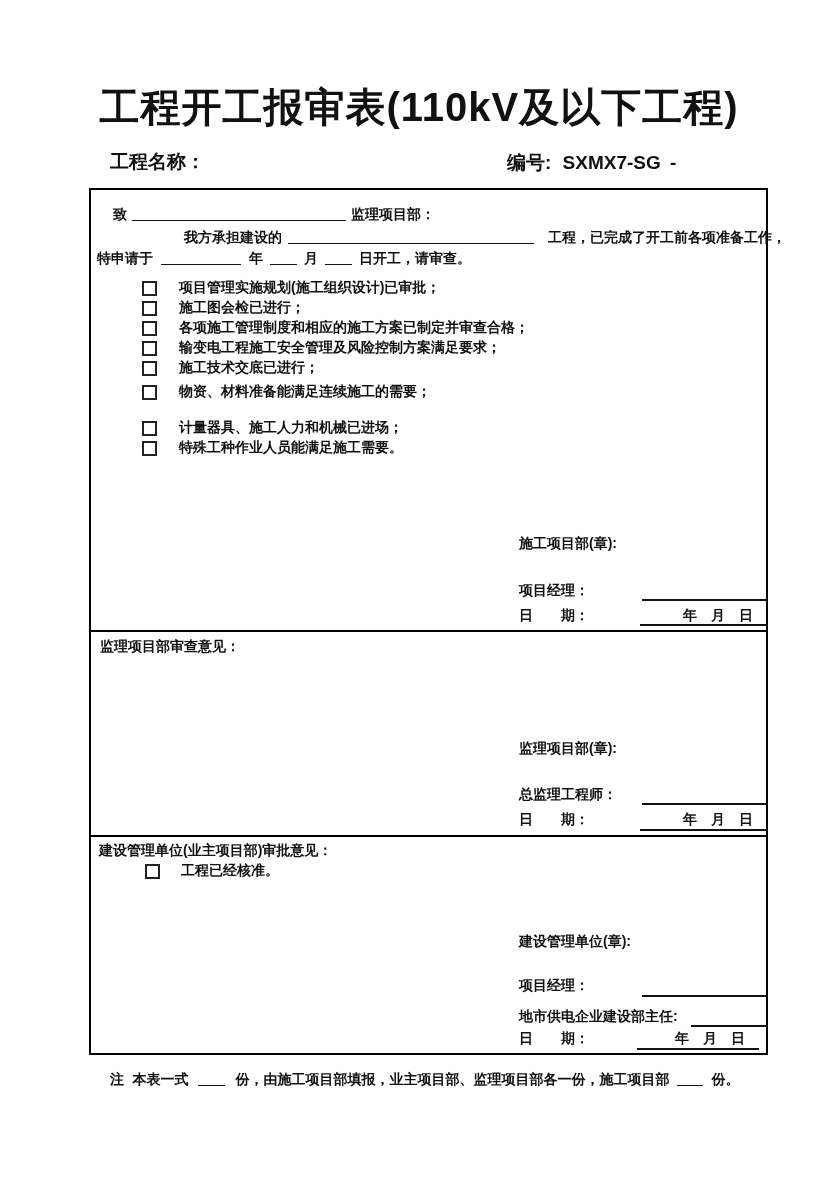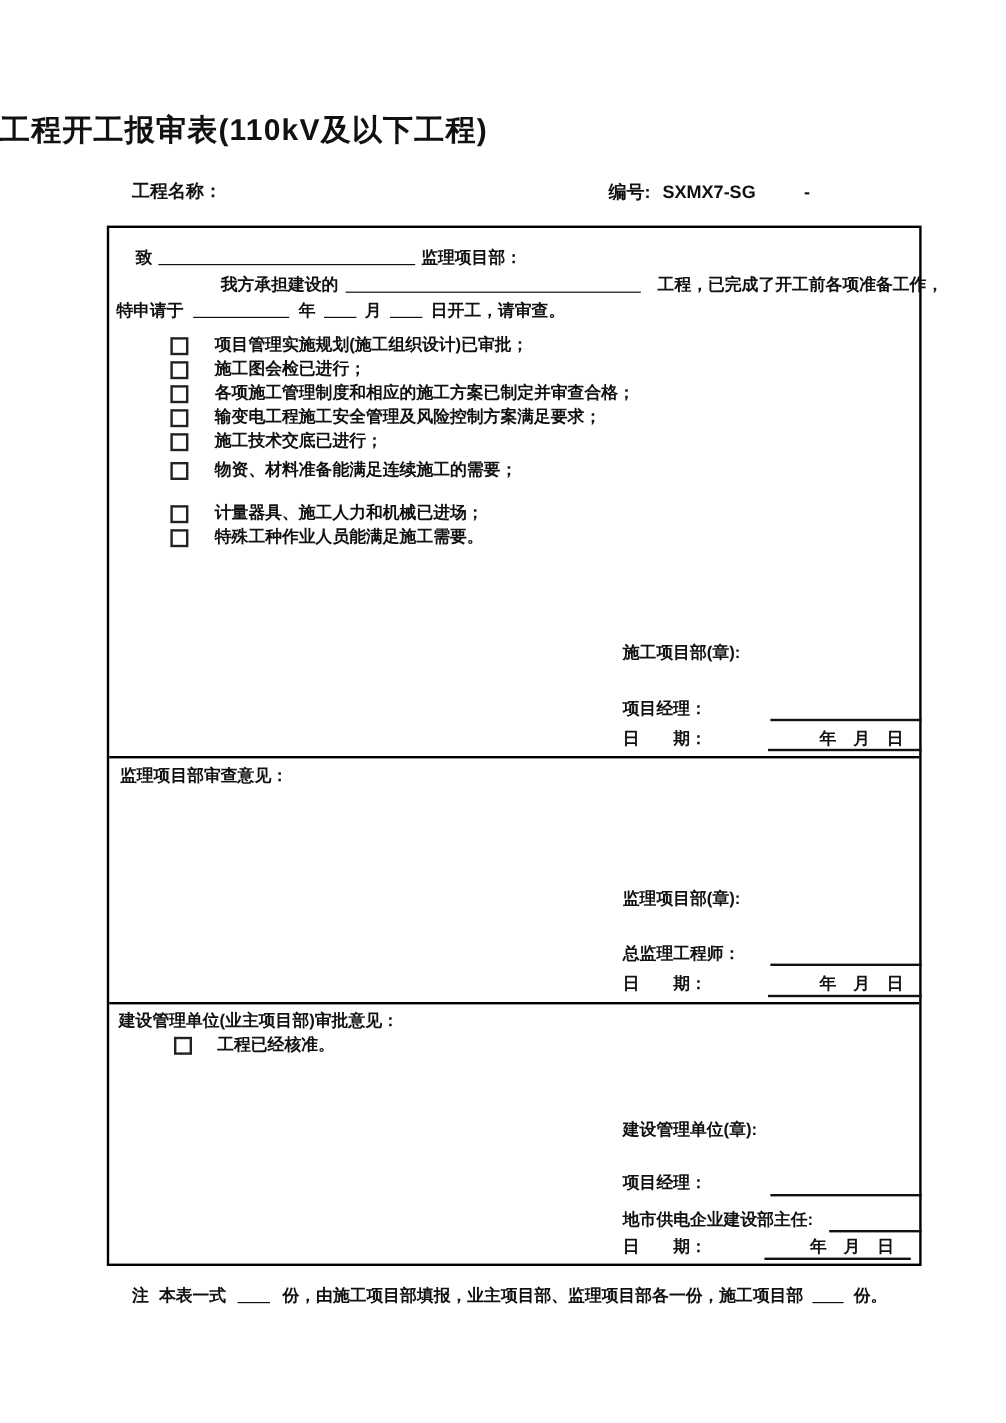--- a/index.html
+++ b/index.html
@@ -4,24 +4,24 @@
 <style>
   * { margin:0; padding:0; box-sizing:border-box; }
   html,body { background:#ffffff; }
   .page {
     position:relative; width:838px; height:1186px; background:#fff;
     color:#111; font-family:"Liberation Sans","DejaVu Sans",sans-serif;
     font-size:14px; font-weight:600; overflow:hidden;
   }
   .abs { position:absolute; white-space:nowrap; line-height:1.15; }
   .title {
-    position:absolute; top:92px; left:0; width:100%; text-align:left;
-    font-size:25px; font-weight:700; letter-spacing:1px;
+    position:absolute; top:80px; left:0; width:100%; text-align:center;
+    font-size:40px; font-weight:700; letter-spacing:1px;
   }
-  .meta { font-size:15px; font-weight:700; }
+  .meta { font-size:19px; font-weight:700; }
   .form-table {
     position:absolute; left:89px; top:188px; width:679px; height:867px;
     border:2px solid #000; background:#fff;
   }
   .hdiv { position:absolute; left:0; width:100%; height:2px; background:#000; }
   .ul {
     display:inline-block; border-bottom:1.6px solid #111; height:15px;
     vertical-align:-2px;
   }
   .hline { position:absolute; height:1.6px; background:#111; }

